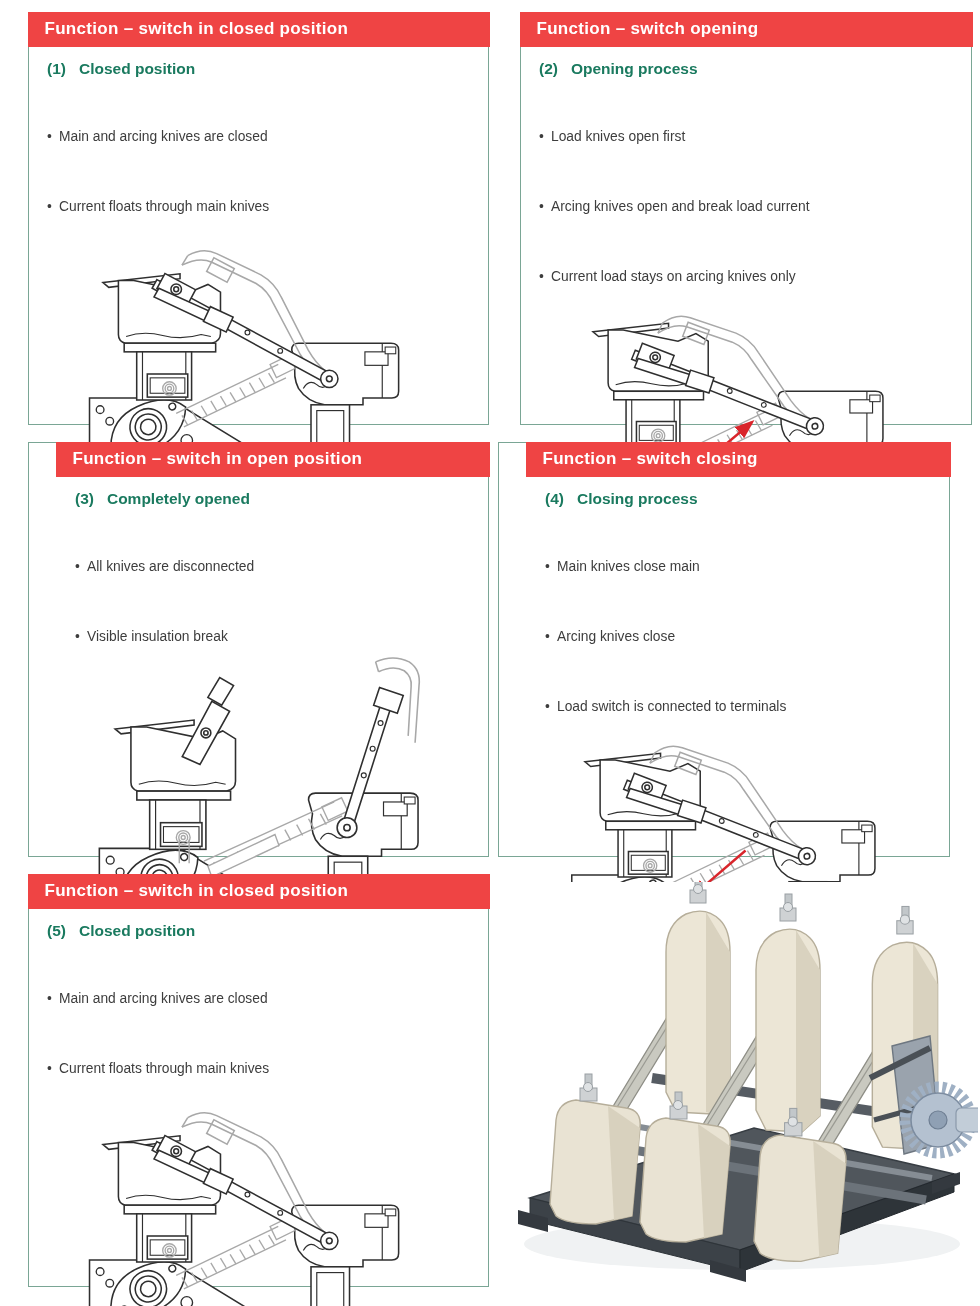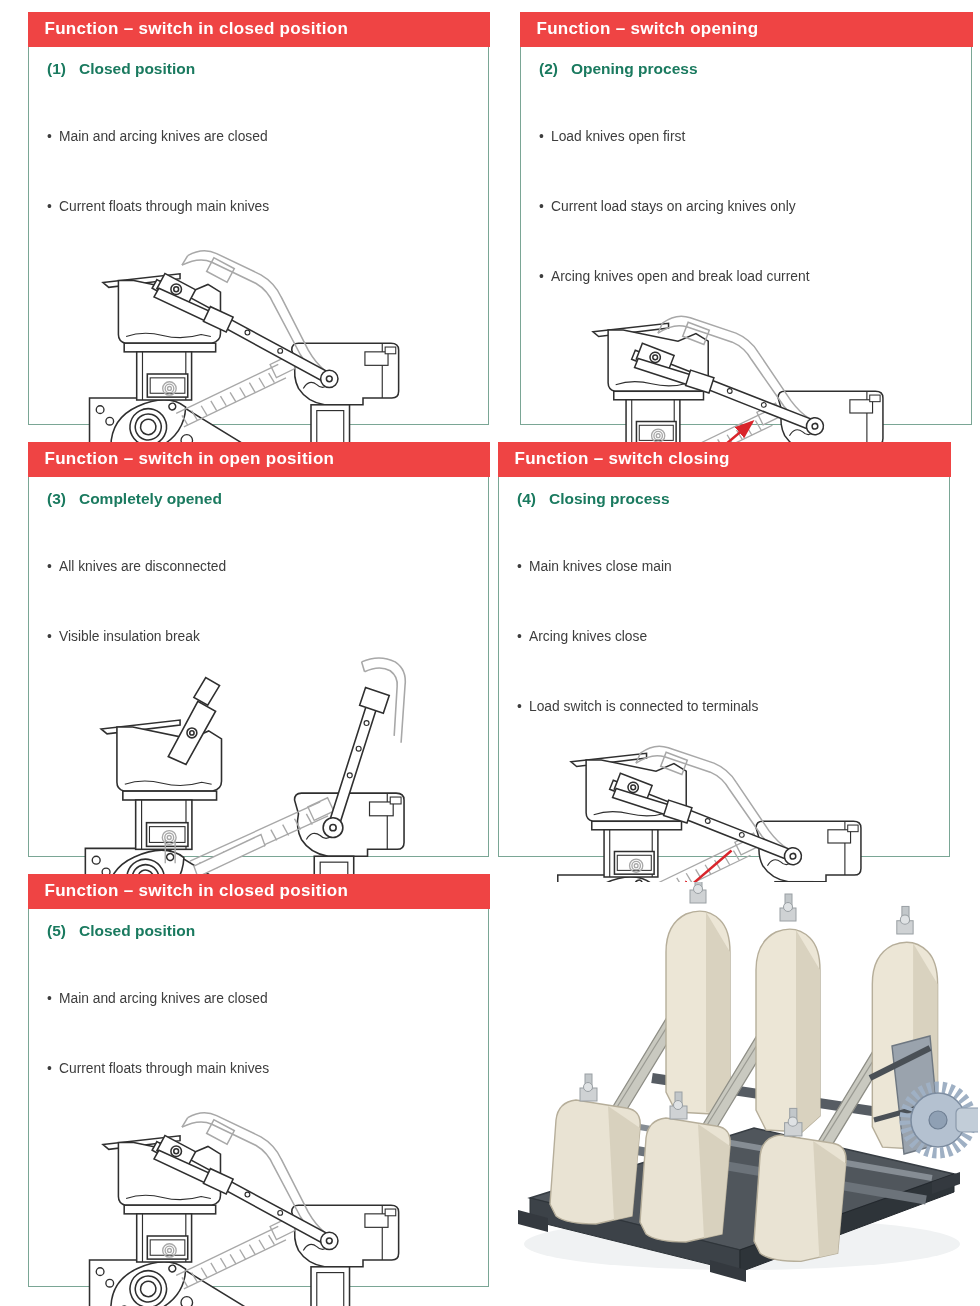--- a/index.html
+++ b/index.html
@@ -6,22 +6,22 @@
   body{
     width:980px;height:1306px;position:relative;background:#ffffff;
     font-family:"Liberation Sans",sans-serif;overflow:hidden;
   }
   .panel{
     position:absolute;background:#ffffff;border:1.5px solid #7aa695;
     box-sizing:border-box;
   }
   .p1{left:28px;top:12px;width:461px;height:413px;}
   .p2{left:520px;top:12px;width:452px;height:413px;}
-  .p3{left:28px;top:442px;width:461px;height:415px;}
-  .p4{left:498px;top:442px;width:452px;height:415px;}
+  .p3{left:28px;top:442px;width:461px;height:415px;padding-left:28px;}
+  .p4{left:498px;top:442px;width:452px;height:415px;padding-left:28px;}
   .p5{left:28px;top:874px;width:461px;height:413px;}
   .panel-header{
     background:#ef4444;color:#ffffff;font-weight:bold;font-size:17px;
     letter-spacing:.3px;padding:7px 14px 8px 17px;margin:-1.5px -1.5px 0 -1.5px;
   }
   .panel-sub{
     color:#1a7a5f;font-weight:bold;font-size:15.5px;
     margin:13px 0 5px 18px;display:flex;gap:13px;align-items:baseline;
   }
   .bullets{margin:0 10px 0 18px;font-size:13.8px;color:#3d3d3d;}
@@ -168,22 +168,22 @@
 </section>
 
 <section class="panel p2">
   <div class="panel-header">Function – switch opening</div>
   <div class="panel-sub">
     <span>(2)</span>
     <span>Opening process</span>
   </div>
   <div class="bullets">
     <div class="bullet">Load knives open first</div>
+    <div class="bullet">Arcing knives open and break load current</div>
     <div class="bullet">Current load stays on arcing knives only</div>
-    <div class="bullet">Arcing knives open and break load current</div>
   </div>
   <svg class="diagram dg-b" width="380" height="255" viewBox="0 0 380 270">
     <use href="#d-plate"></use>
       <use href="#d-bracket"></use>
       <use href="#d-insulator"></use>
     <use href="#d-spring"></use>
     <g transform="rotate(-7 263 140)">
         <use href="#d-arc"></use>
         <use href="#d-knife"></use>
       </g>

